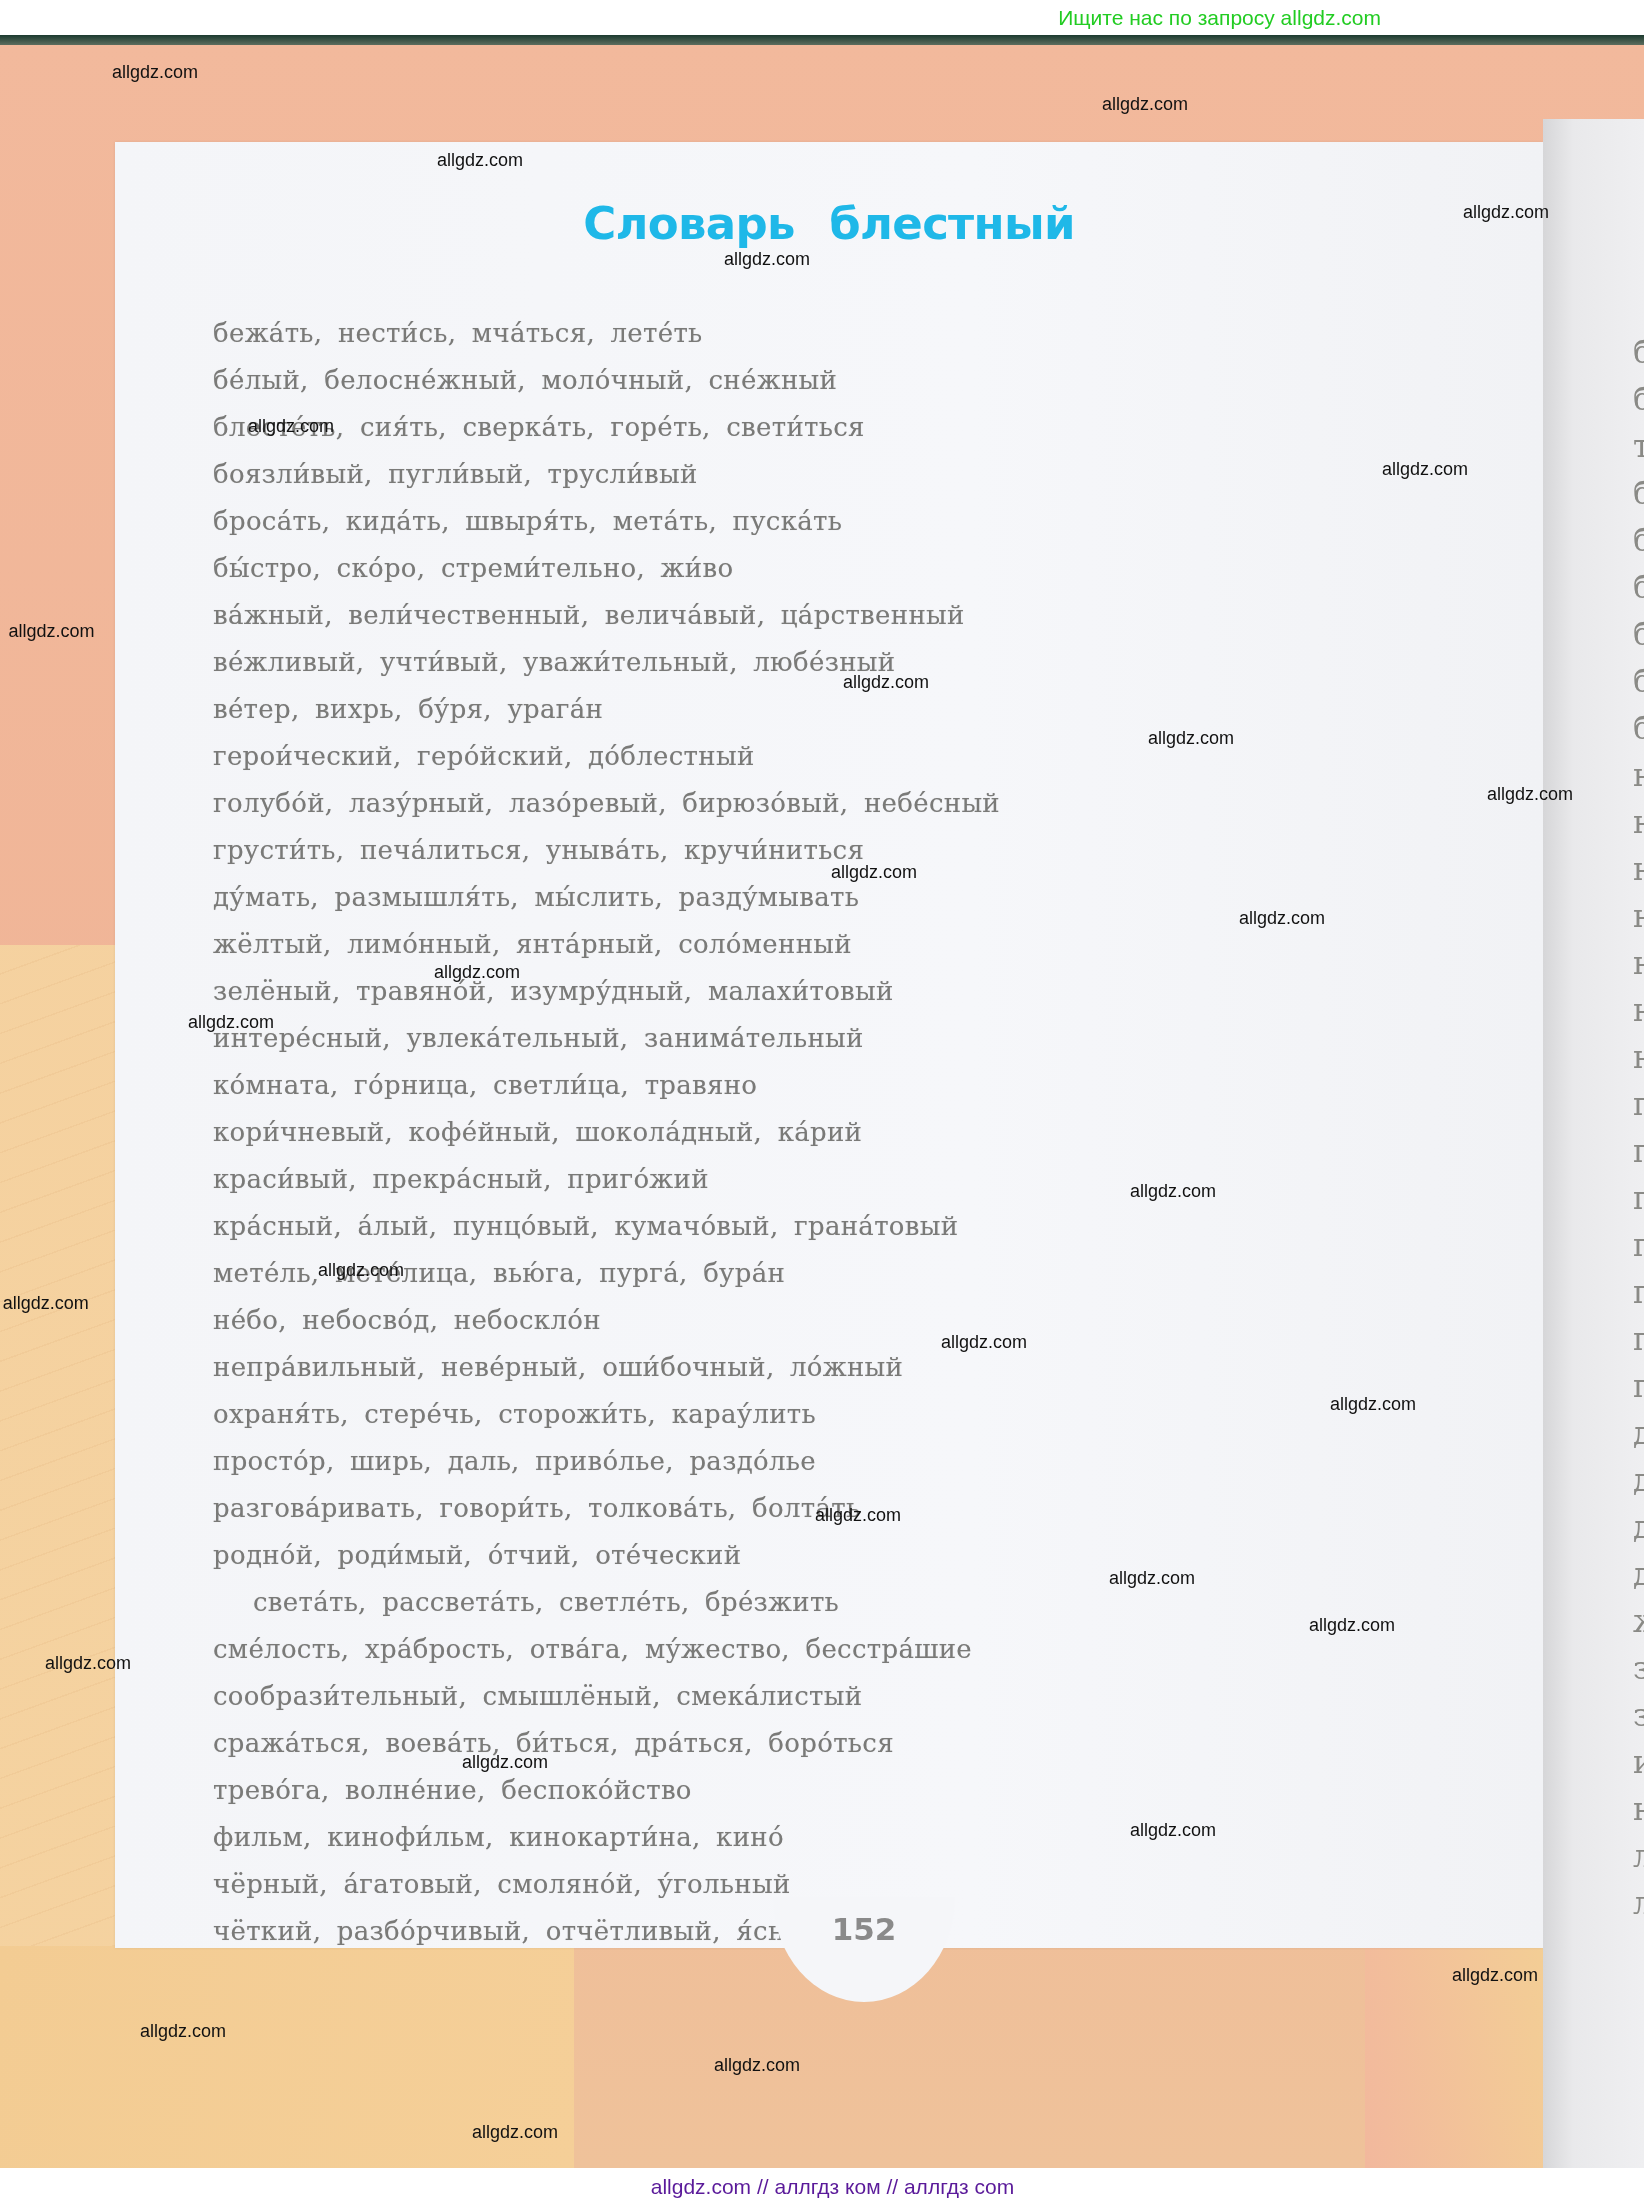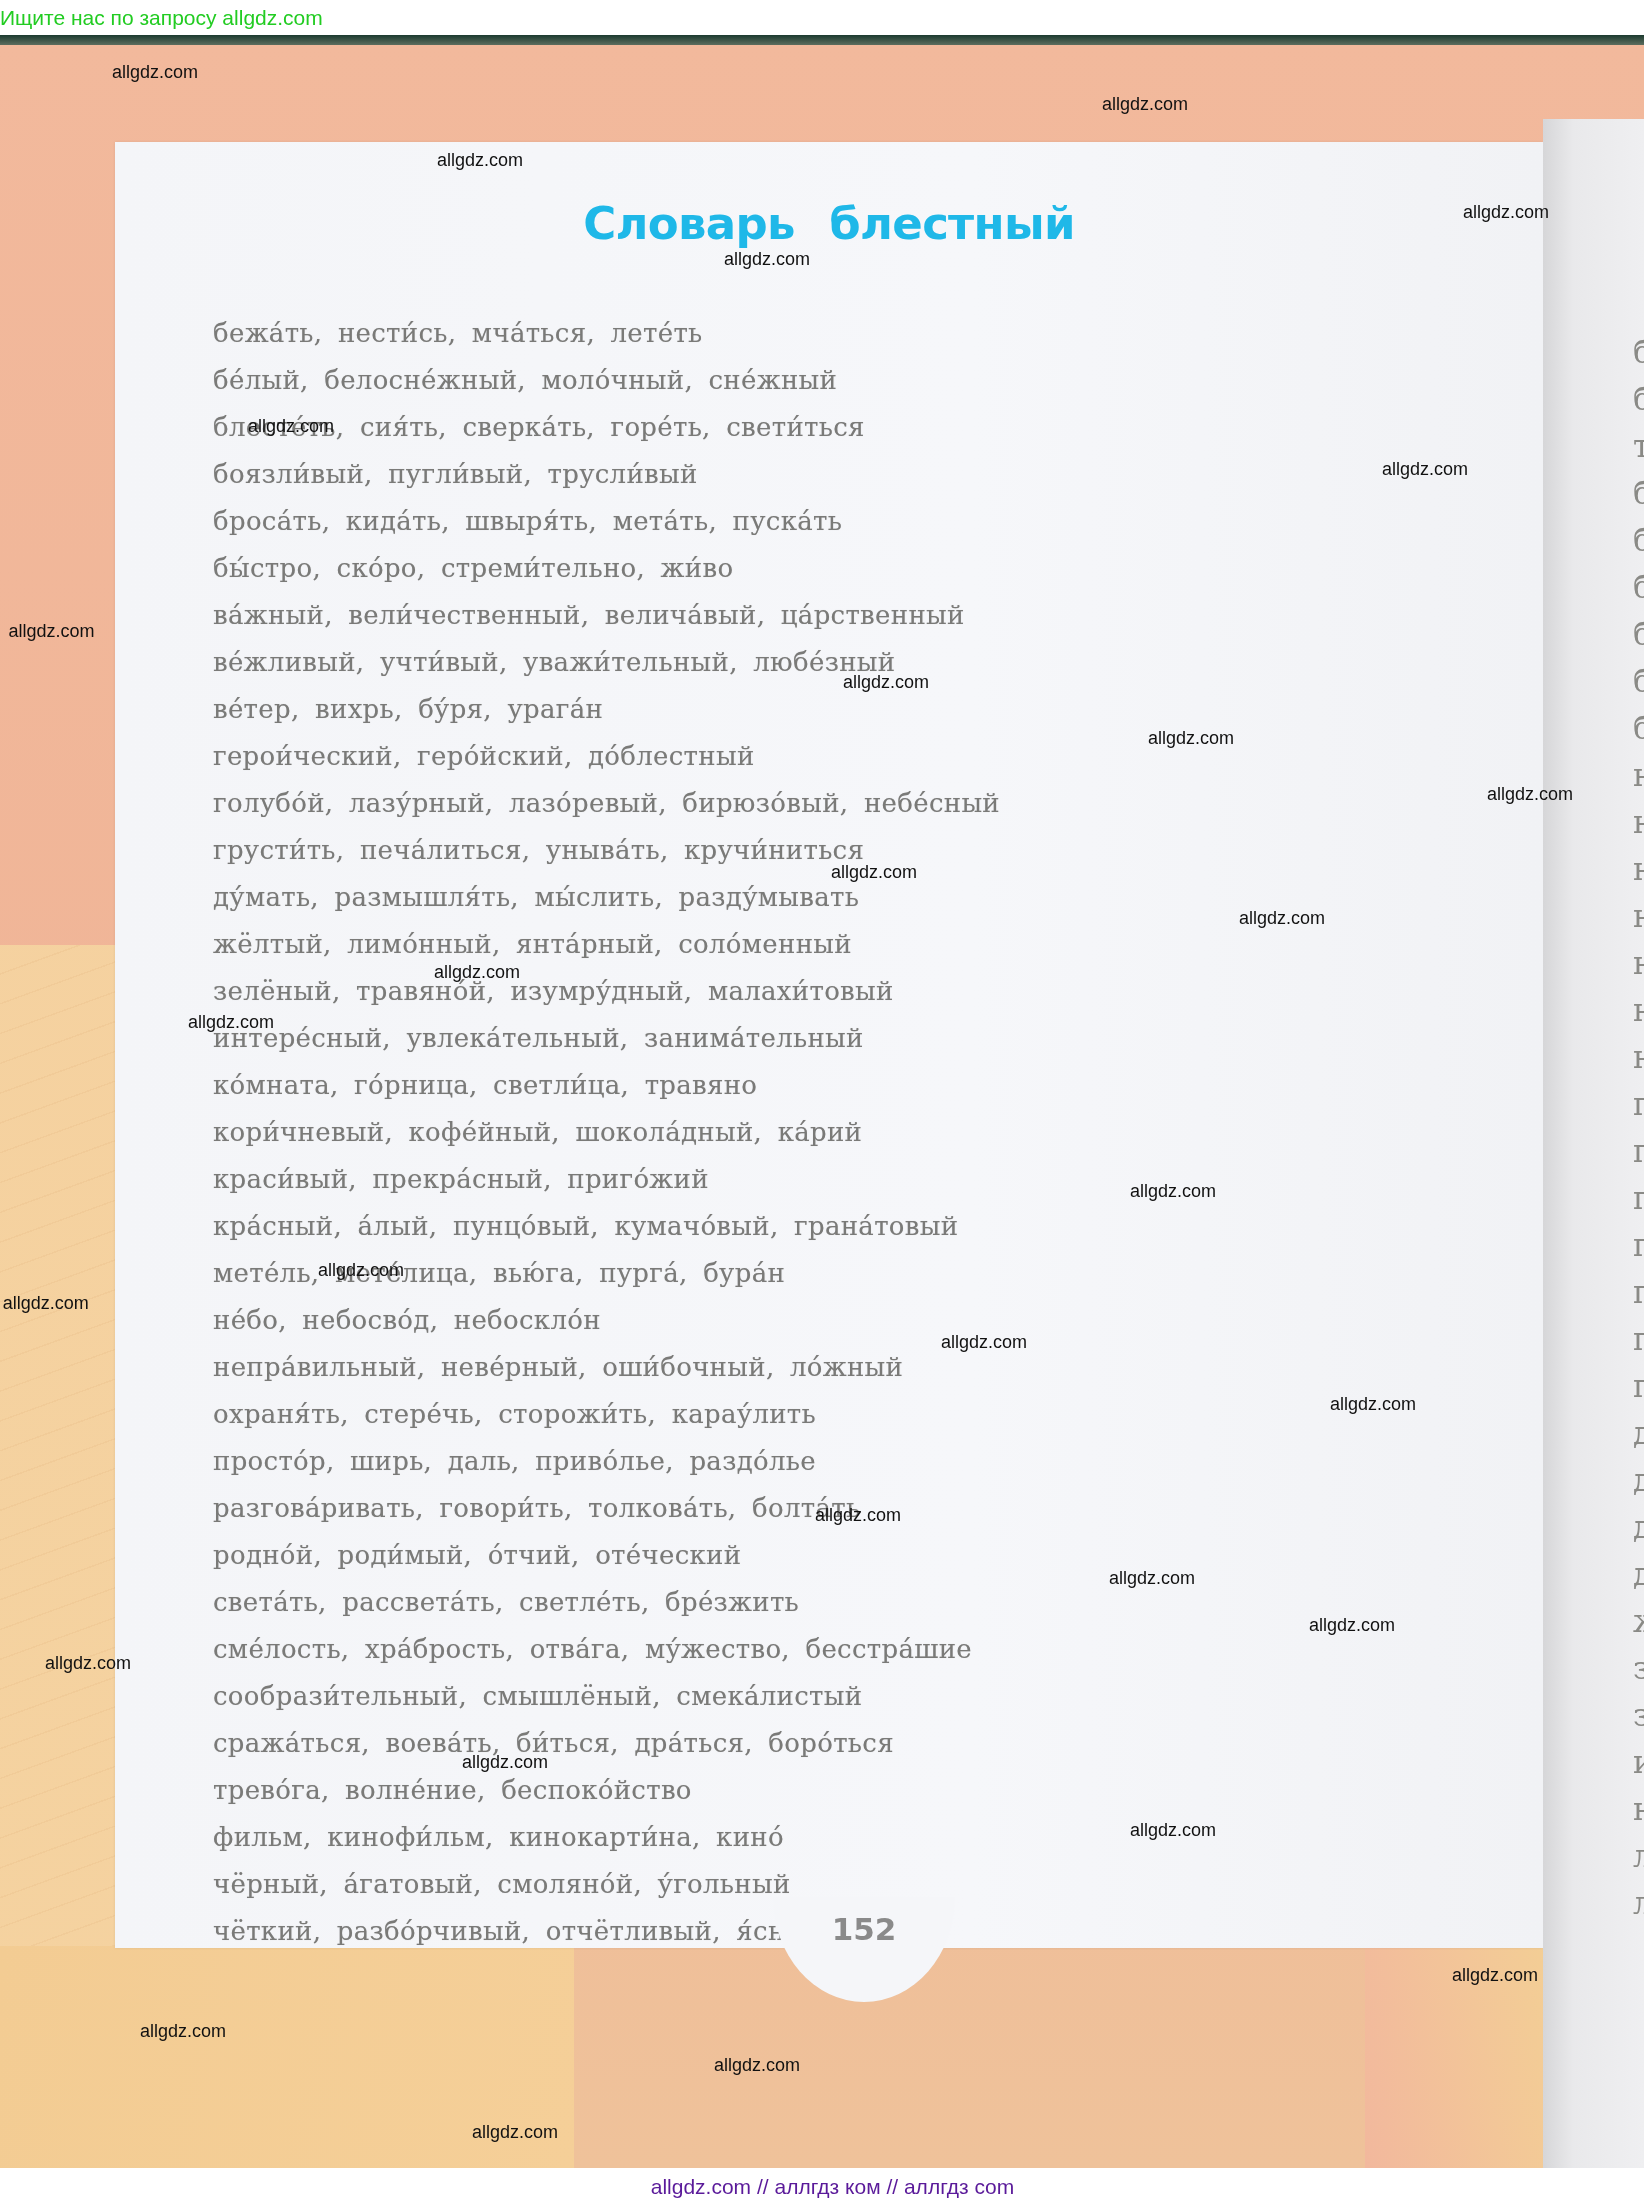--- a/index.html
+++ b/index.html
@@ -3,21 +3,21 @@
   <meta charset="utf-8">
   <style>
     html, body { margin: 0; padding: 0; }
     body {
       width: 1645px; height: 2205px; position: relative; overflow: hidden;
       background: #ffffff;
       font-family: "DejaVu Serif", serif;
     }
     .top-banner {
       position: absolute; left: 0; top: 0; width: 1381px; height: 35px;
-      background: #ffffff; text-align: left;
+      background: #ffffff; text-align: right;
     }
     .top-banner span {
       font-family: "Liberation Sans", sans-serif; font-size: 21px;
       color: #22cc22; line-height: 35px;
     }
     .scan {
       position: absolute; left: 0; top: 35px; width: 1645px; height: 2133px;
       background: linear-gradient(180deg, #f2b99c 0%, #f0b597 50%, #efc29a 100%);
       overflow: hidden;
     }
@@ -125,21 +125,21 @@
         <div class="entry" style="color: rgb(122, 122, 120);">кори́чневый, кофе́йный, шокола́дный, ка́рий</div>
         <div class="entry" style="color: rgb(122, 122, 120);">краси́вый, прекра́сный, приго́жий</div>
         <div class="entry" style="color: rgb(122, 122, 120);">кра́сный, а́лый, пунцо́вый, кумачо́вый, грана́товый</div>
         <div class="entry" style="color: rgb(122, 122, 120);">мете́ль, мете́лица, вью́га, пурга́, бура́н</div>
         <div class="entry" style="color: rgb(122, 122, 120);">не́бо, небосво́д, небоскло́н</div>
         <div class="entry" style="color: rgb(122, 122, 120);">непра́вильный, неве́рный, оши́бочный, ло́жный</div>
         <div class="entry" style="color: rgb(122, 122, 120);">охраня́ть, стере́чь, сторожи́ть, карау́лить</div>
         <div class="entry" style="color: rgb(122, 122, 120);">просто́р, ширь, даль, приво́лье, раздо́лье</div>
         <div class="entry" style="color: rgb(122, 122, 120);">разгова́ривать, говори́ть, толкова́ть, болта́ть</div>
         <div class="entry" style="color: rgb(122, 122, 120);">родно́й, роди́мый, о́тчий, оте́ческий</div>
-        <div class="entry" style="color: rgb(122, 122, 120);">света́ть, рассвета́ть, светле́ть, бре́зжить</div>
+        <div class="entry" style="color: rgb(122, 122, 120); margin-left: 40px;">света́ть, рассвета́ть, светле́ть, бре́зжить</div>
         <div class="entry" style="color: rgb(122, 122, 120);">сме́лость, хра́брость, отва́га, му́жество, бесстра́шие</div>
         <div class="entry" style="color: rgb(122, 122, 120);">сообрази́тельный, смышлёный, смека́листый</div>
         <div class="entry" style="color: rgb(122, 122, 120);">сража́ться, воева́ть, би́ться, дра́ться, боро́ться</div>
         <div class="entry" style="color: rgb(122, 122, 120);">трево́га, волне́ние, беспоко́йство</div>
         <div class="entry" style="color: rgb(122, 122, 120);">фильм, кинофи́льм, кинокарти́на, кино́</div>
         <div class="entry" style="color: rgb(122, 122, 120);">чёрный, а́гатовый, смоляно́й, у́гольный</div>
         <div class="entry" style="color: rgb(122, 122, 120);">чёткий, разбо́рчивый, отчётливый, я́сный</div>
       </div>
   </div>
 

